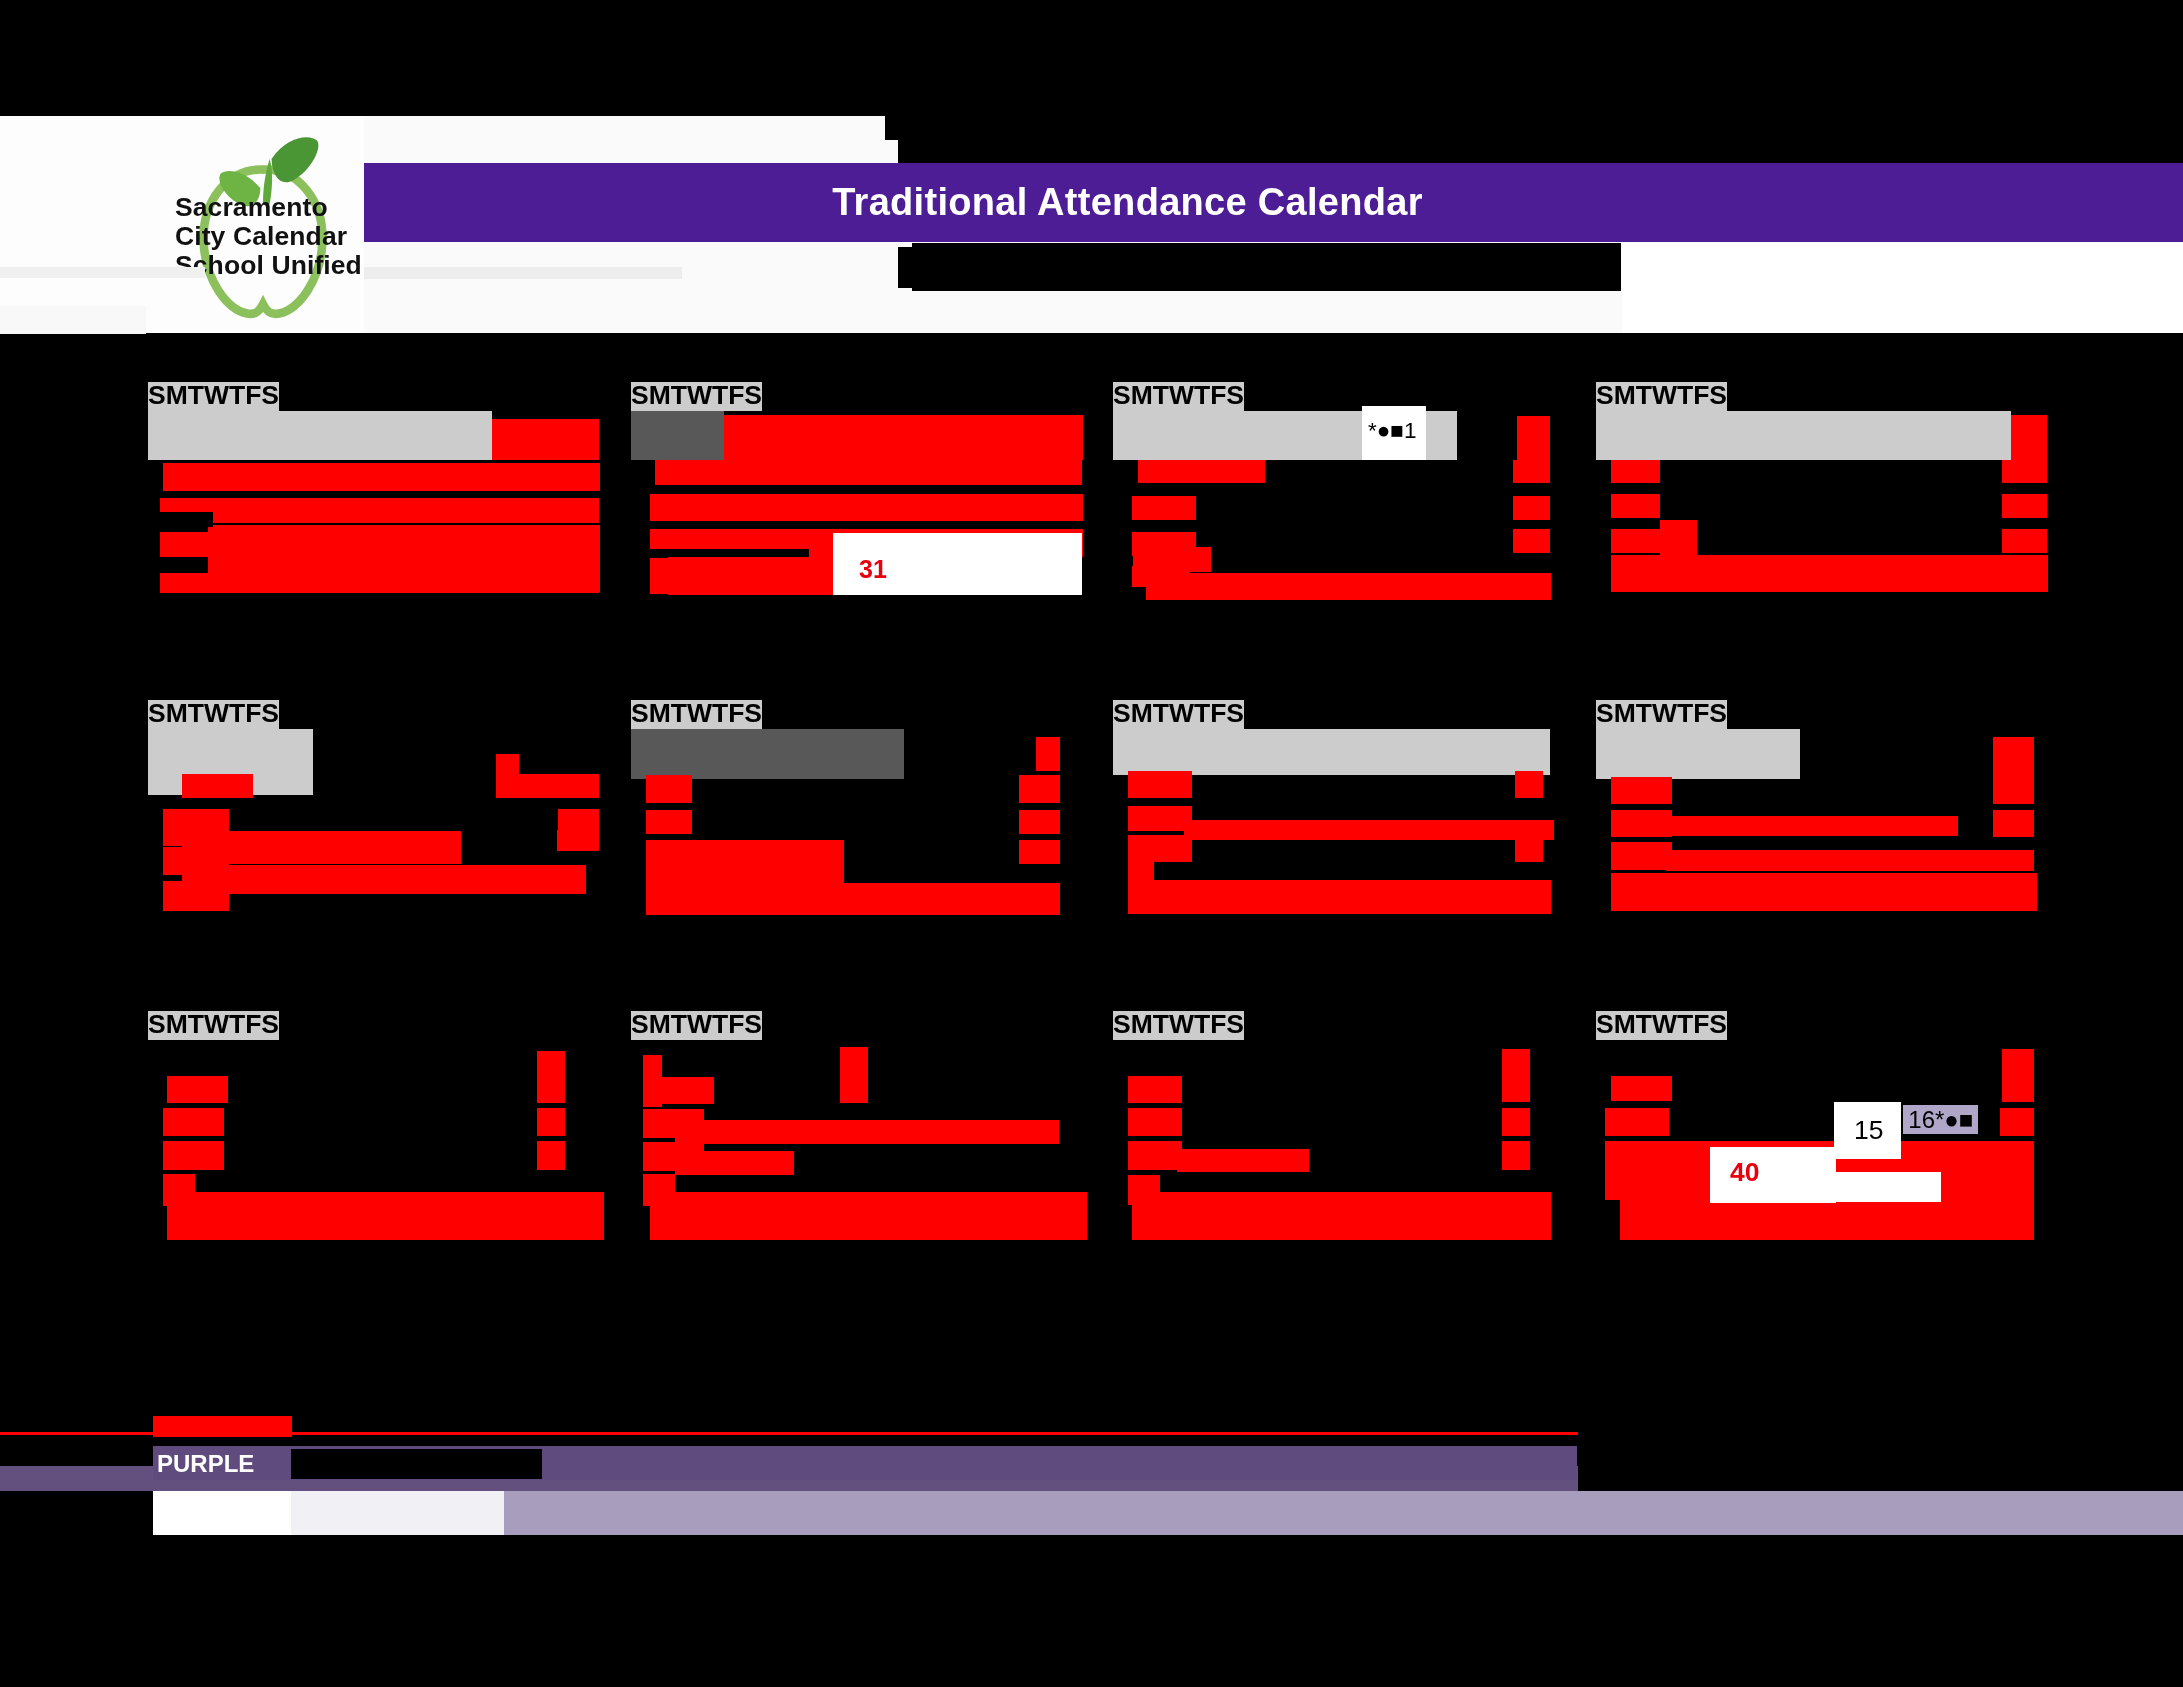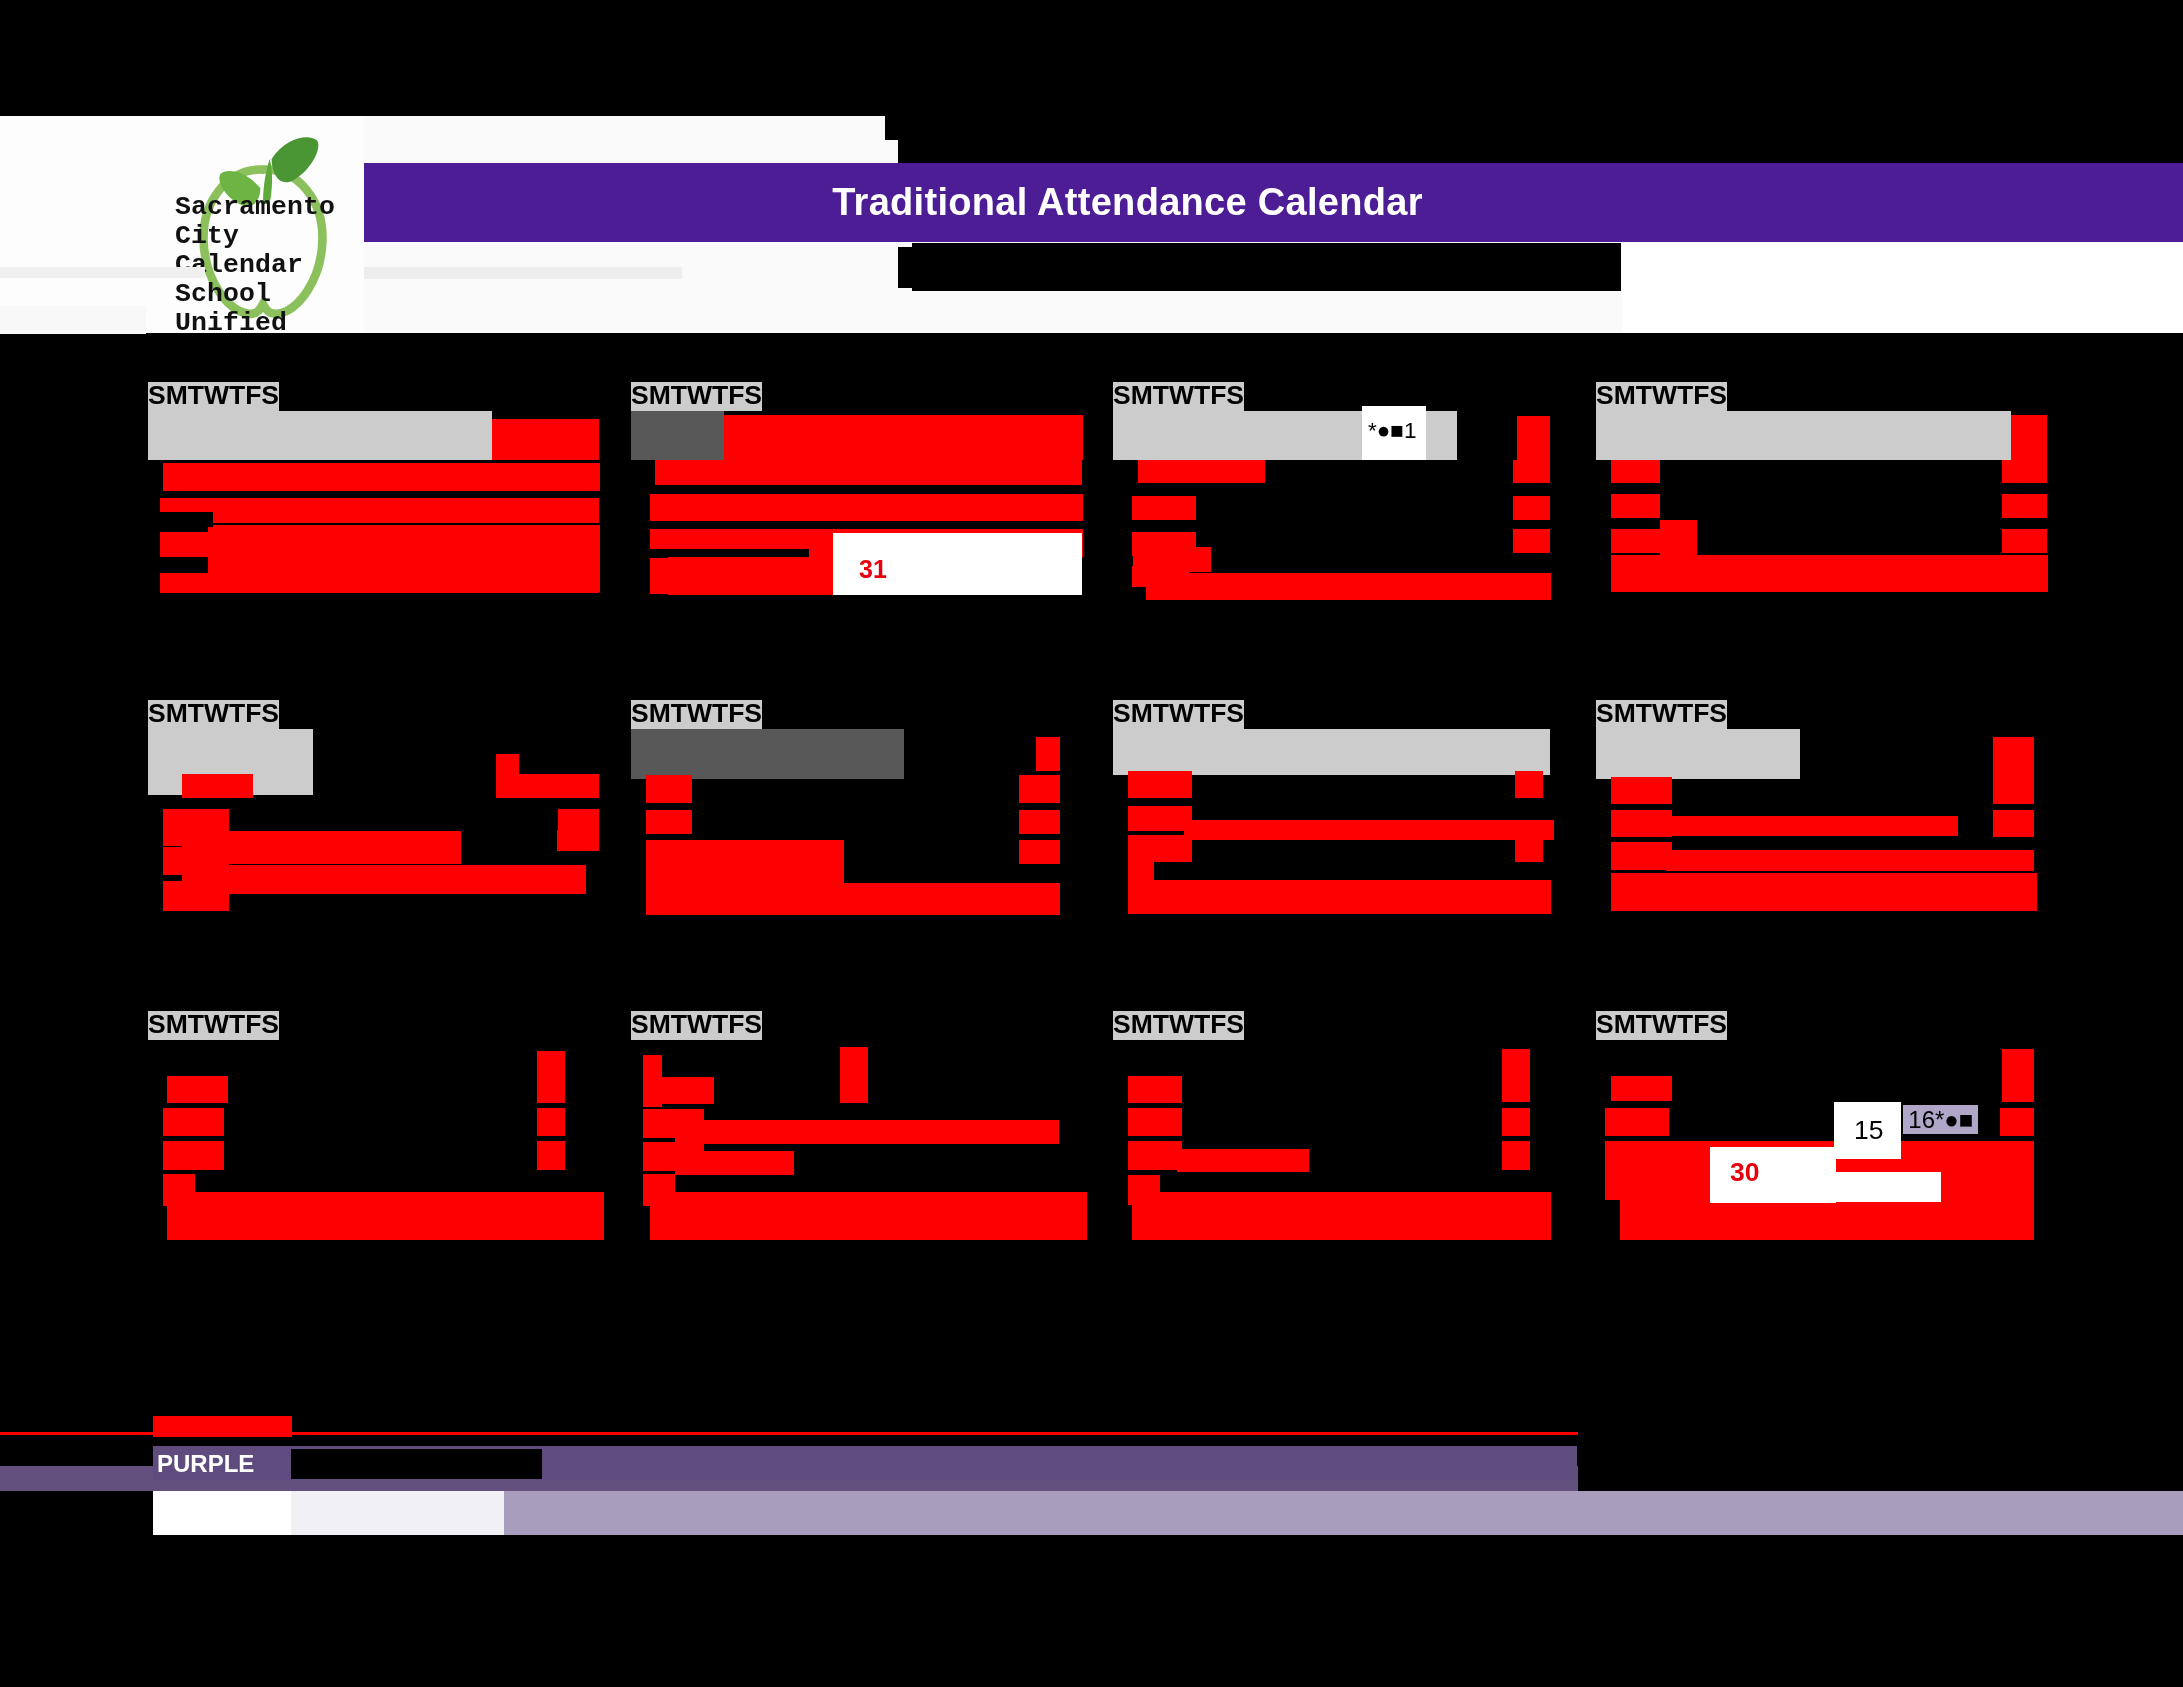--- a/index.html
+++ b/index.html
@@ -8,21 +8,21 @@
 
   .abs{position:absolute;}
 
   
   #header-band{left:0;top:116px;width:2183px;height:217px;background:#fafafa;}
   #header-logo-panel{left:0;top:116px;width:364px;height:217px;background:#fdfdfd;}
 
   .logo-wrap{position:absolute;left:164px;top:130px;width:198px;height:198px;}
   .logo-wrap svg{display:block;}
   .logo-text{position:absolute;left:175px;top:193px;width:198px;
-             font-family:Liberation Mono, monospace;font-weight:bold;
+             font-family:Liberation Sans, sans-serif;font-weight:bold;
              font-size:26.5px;line-height:29px;color:#111;letter-spacing:0.1px;}
 
   
   #title-bar{left:364px;top:163px;width:1819px;height:79px;
              background:#4c1d95;display:flex;align-items:center;}
   #title-text{width:100%;text-align:center;color:#ffffff;font-weight:bold;
               font-size:38px;letter-spacing:0.3px;transform:translateX(-146px);}
 
   
   .redact{background:#000;}
@@ -367,21 +367,21 @@
   <div class="rb" style="left:9.3px;top:130px;width:429px;height:29px;"></div>
   <div class="rb" style="left:9.3px;top:157px;width:32px;height:32px;"></div>
   <div class="rb" style="left:24px;top:139px;width:414px;height:90px;"></div>
   <div class="wb" style="left:238px;top:91px;width:67px;height:57px;"></div>
   <div class="daynum blk" style="left:258px;top:106px;font-size:26.5px;">15</div>
   <div class="chip-purple" style="left:307px;top:94px;width:70px;height:29px;">
     <span>16*●■</span>
   </div>
   <div class="wb" style="left:114px;top:136px;width:126px;height:56px;"></div>
   <div class="wb" style="left:188px;top:161px;width:157px;height:30px;"></div>
-  <div class="daynum red" style="left:134px;top:148px;font-size:26.5px;">30</div>
+  <div class="daynum red" style="left:134px;top:148px;font-size:26.5px;">40</div>
 </div>
 
 <div class="abs" id="lg-redtext-redact"></div>
 <div class="abs" id="lg-redblock"></div>
 <div class="abs" id="lg-redline-1"></div>
 
 <div class="abs" id="lg-purpleband-2"></div>
 <div class="abs" id="lg-purpleband"></div>
 <div class="abs" id="lg-purple-label">PURPLE</div>
 <div class="abs" id="lg-purple-redact"></div>

